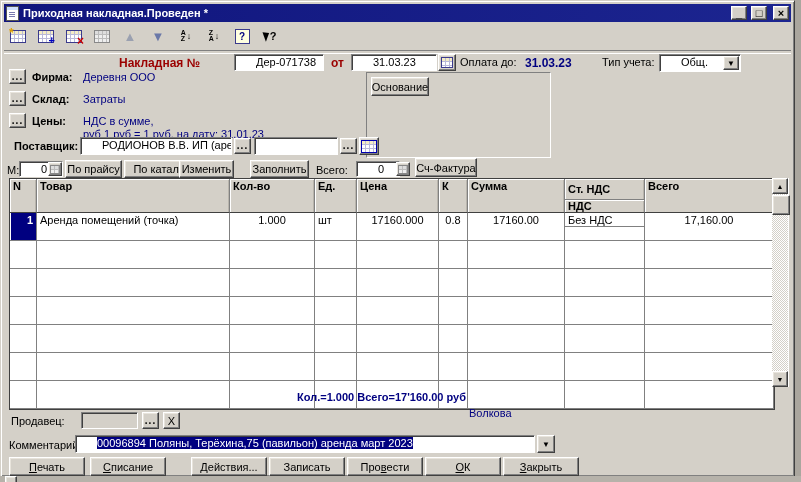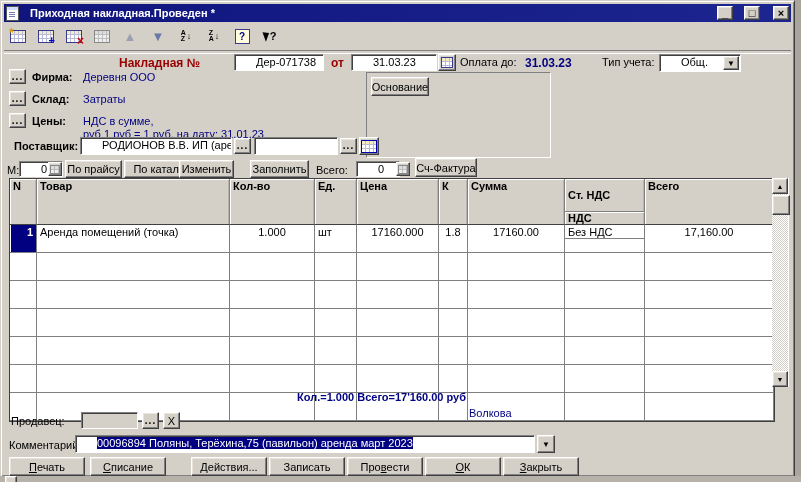--- a/index.html
+++ b/index.html
@@ -3,21 +3,21 @@
 <meta charset="utf-8">
 <style>
   html,body{margin:0;padding:0}
   body{width:801px;height:482px;background:#aaa69e;position:relative;overflow:hidden;
        font-family:"Liberation Sans",sans-serif;font-size:11px;color:#000;}
   .window{position:absolute;left:0;top:0;width:793px;height:475px;background:#d4d0c8;
           border:1px solid;border-color:#d4d0c8 #404040 #404040 #d4d0c8;
           box-shadow:inset 1px 1px 0 #fff, inset -1px -1px 0 #808080;}
   .titlebar{position:absolute;left:3px;top:3px;width:787px;height:18px;
             background:linear-gradient(90deg,#10157d,#1c2590);display:flex;align-items:center;
-            color:#fff;font-weight:bold;font-size:11px;padding:0 2px;box-sizing:border-box;gap:11px}
+            color:#fff;font-weight:bold;font-size:11px;padding:0 2px;box-sizing:border-box;gap:4px}
   .title-text{flex:1;white-space:nowrap;overflow:hidden}
   .docicon{width:11px;height:13px;background:#fff;border:1px solid #555;
            box-shadow:inset 0 3px 0 #cfe0ff;position:relative}
   .docicon:before{content:"";position:absolute;left:2px;top:5px;width:6px;height:1px;background:#7a7ab0;
                   box-shadow:0 2px 0 #7a7ab0,0 4px 0 #7a7ab0}
   .winbtn{width:16px;height:14px;display:flex;align-items:center;justify-content:center;
           font-size:9px;font-weight:bold;color:#000;line-height:1;}
   .raised{background:#d4d0c8;border:1px solid;border-color:#fff #404040 #404040 #fff;
           box-shadow:inset -1px -1px 0 #808080, inset 1px 1px 0 #e8e4dc;}
   .btn{display:flex;align-items:center;justify-content:center;font-size:11px;cursor:default;box-sizing:border-box}
@@ -56,21 +56,21 @@
   .grid{border-collapse:separate;border-spacing:0;table-layout:fixed;position:absolute;left:8px;top:177px;
         width:764px;background:#fff;border:1px solid #404040;font-size:11px}
   .grid th{background:#d4d0c8;font-weight:bold;text-align:left;padding:1px 3px;height:24px;
            vertical-align:top;border-right:1px solid #808080;border-bottom:1px solid #404040;
            box-shadow:inset 1px 1px 0 #fff, inset -1px 0 0 #b8b4ac;overflow:hidden}
   .grid td{height:25px;padding:1px 3px;vertical-align:top;border-right:1px solid #808080;
            border-bottom:1px solid #808080;box-shadow:inset 1px 0 0 #fff;overflow:hidden;white-space:nowrap}
   .grid .r{text-align:center}
   .grid .rownum{background:#000080;color:#fff;text-align:right;font-weight:bold}
   .vat-th{padding:0!important}
-  .vat-th .t{padding:10px 3px;border-bottom:1px solid #808080;box-shadow:0 1px 0 #fff}
+  .vat-th .t{padding:4px 3px;border-bottom:1px solid #808080;box-shadow:0 1px 0 #fff}
   .vat-th .b{padding:0 3px}
   .vat-td{padding:0!important}
   .vat-td .t{padding:1px 3px;height:11px;border-bottom:1px solid #808080}
   .scrollbar{position:absolute;left:771px;top:177px;width:16px;height:209px;
              background-image:conic-gradient(#fff 25%,#d4d0c8 0 50%,#fff 0 75%,#d4d0c8 0);
              background-size:2px 2px;border-right:1px solid #fff}
   .sb-btn{position:absolute;left:0;width:16px;height:16px;font-size:7px}
   .sb-thumb{position:absolute;left:0;top:17px;width:16px;height:18px}
   .totals{position:absolute;left:296px;top:390px;width:270px;text-align:left;
           color:#000080;font-weight:bold}
@@ -231,21 +231,21 @@
         <th>Всего</th>
       </tr>
     </thead>
     <tbody>
       <tr>
         <td class="rownum">1</td>
         <td>Аренда помещений (точка)</td>
         <td class="r">1.000</td>
         <td>шт</td>
         <td class="r">17160.000</td>
-        <td class="r">1.8</td>
+        <td class="r">0.8</td>
         <td class="r">17160.00</td>
         <td class="vat-td">
           <div class="t">Без НДС</div>
         </td>
         <td class="r">17,160.00</td>
       </tr>
     <tr>
           <td></td>
           <td></td>
           <td class="r"></td>

